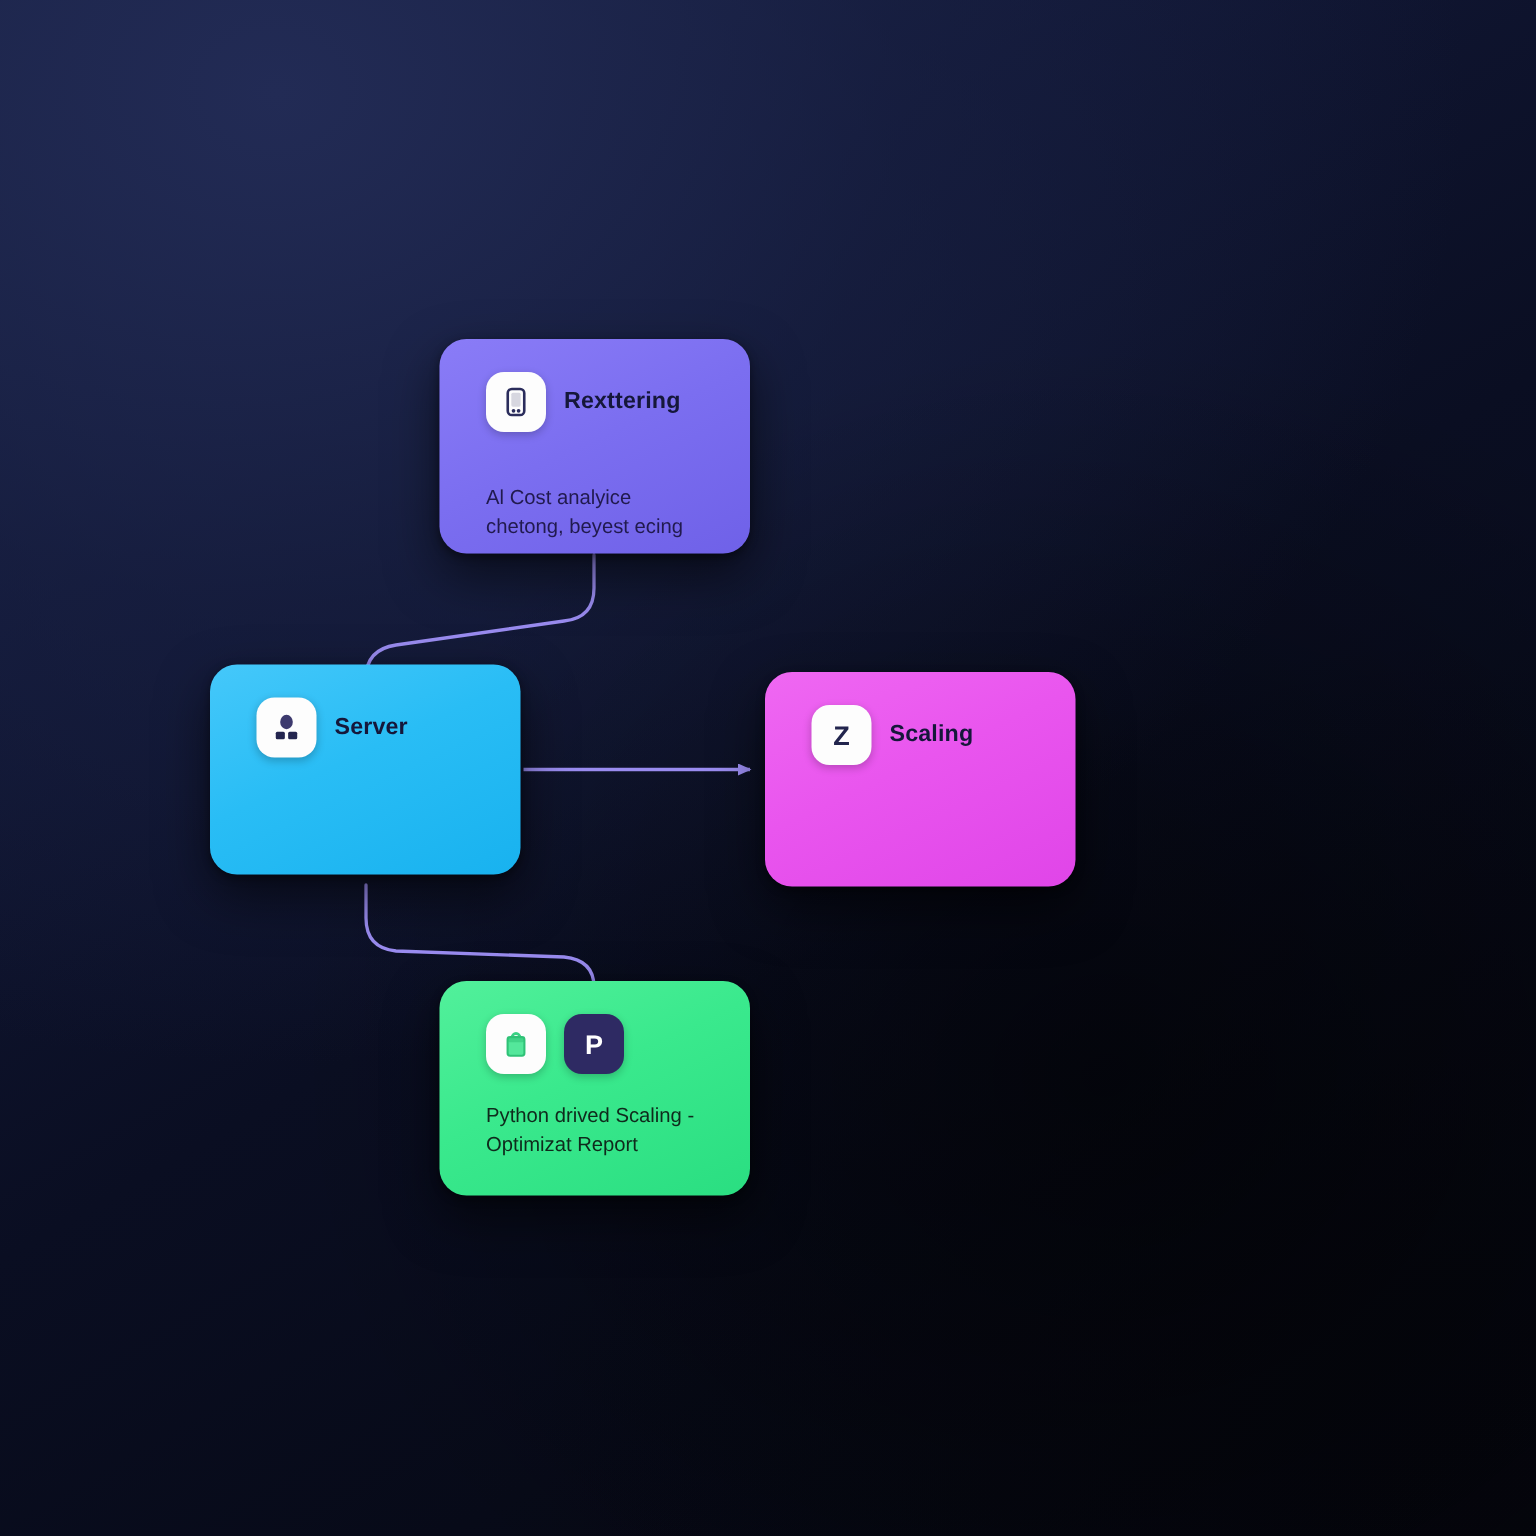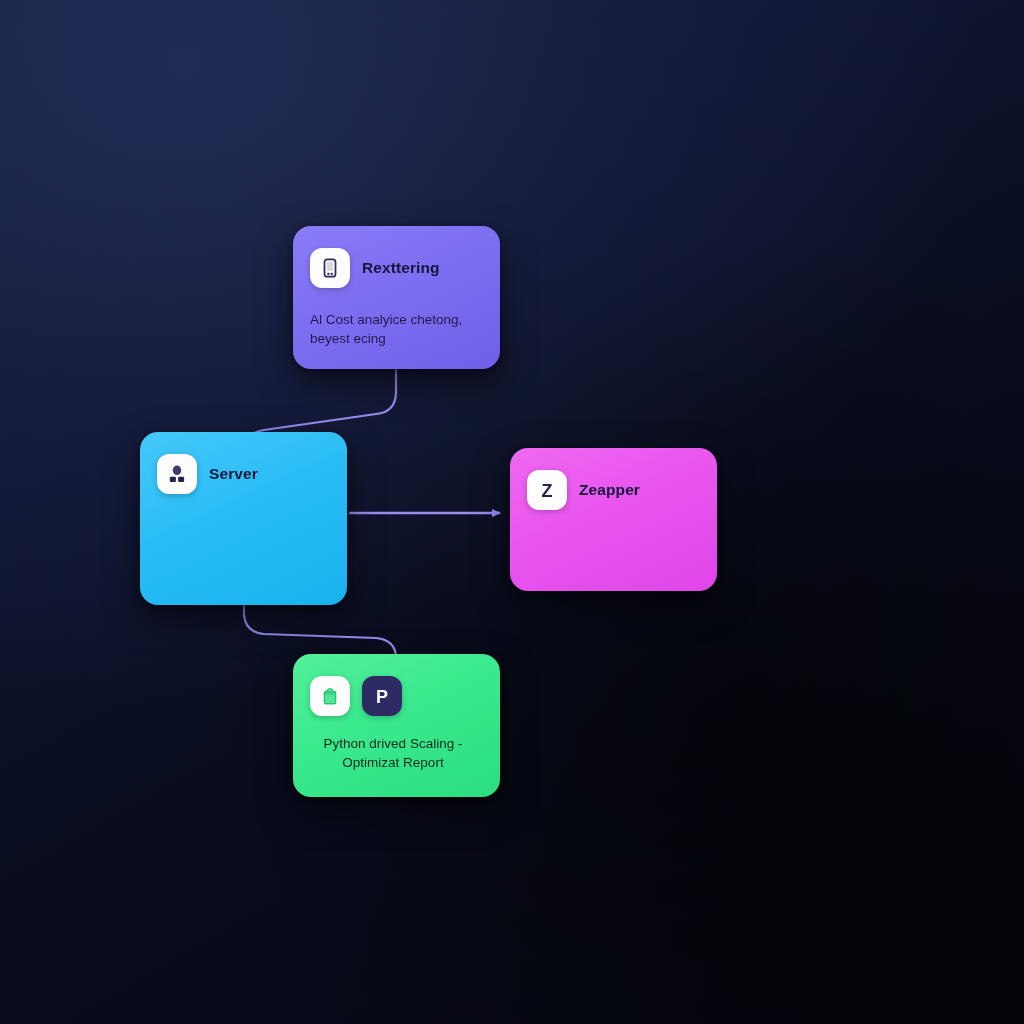--- a/index.html
+++ b/index.html
@@ -30,21 +30,21 @@
     position: absolute;
     inset: 0;
     z-index: 1;
   }
 
   .card {
     position: absolute;
     z-index: 2;
     border-radius: 18px;
     box-sizing: border-box;
-    padding: 22px 24px 20px 17px;
+    padding: 22px 24px 20px 31px;
     box-shadow: 0 14px 34px rgba(0,0,0,0.55), 0 2px 6px rgba(0,0,0,0.4);
   }
   .card-head {
     display: flex;
     align-items: center;
     gap: 12px;
   }
   .icon-tile {
     width: 40px;
     height: 40px;
@@ -61,53 +61,53 @@
   }
   .icon-tile svg { display: block; }
   .card-title {
     font-size: 15.5px;
     font-weight: bold;
     letter-spacing: 0.1px;
     color: #15173a;
     white-space: nowrap;
   }
   .card-desc {
-    margin-top: 22px;
+    margin-top: 34px;
     font-size: 13.5px;
     line-height: 1.42;
     color: #1d2046;
     max-width: 175px;
   }
   .card-desc.on-green { color: #0f2a1c; }
   .card-desc.on-pink  { color: #2a1340; }
   .card-desc.on-blue  { color: #14284a; }
   .card-desc.on-purple{ color: #211a4e; }
 
   
   #card-rendering {
     left: 293px; top: 226px; width: 207px; height: 143px;
     background: linear-gradient(155deg, #8a7cf7 0%, #7b6ef0 48%, #6f61e8 100%);
   }
   
   #card-server {
-    left: 140px; top: 432px; width: 207px; height: 173px;
+    left: 140px; top: 443px; width: 207px; height: 140px;
     background: linear-gradient(155deg, #45c8fa 0%, #29bdf5 45%, #18b2ef 100%);
   }
   
   #card-zeapper {
     left: 510px; top: 448px; width: 207px; height: 143px;
     background: linear-gradient(155deg, #ef68f2 0%, #e955ee 45%, #e045e8 100%);
   }
   
   #card-python {
     left: 293px; top: 654px; width: 207px; height: 143px;
     background: linear-gradient(155deg, #52f09b 0%, #3ae98d 45%, #2ade81 100%);
   }
   #card-python .card-head { gap: 12px; }
-  #card-python .card-desc { margin-top: 18px; max-width: 182px; text-align: center; }
+  #card-python .card-desc { margin-top: 18px; max-width: 182px; }
 </style>
 </head>
 <body>
 
 <div id="stage">
 
   <svg class="edges" width="1024" height="1024" viewBox="0 0 1024 1024">
     <defs>
       <marker id="arrowhead" markerWidth="9" markerHeight="8" refX="8" refY="4" orient="auto" markerUnits="userSpaceOnUse">
         <path d="M0,0 L9,4 L0,8 Z" fill="#9a8cf0"></path>
@@ -149,21 +149,21 @@
     </div>
   </div>
 
   <div class="card" id="card-zeapper">
     <div class="card-head">
       <span class="icon-tile">
         <svg width="26" height="26" viewBox="0 0 26 26">
           <text x="13" y="19.5" text-anchor="middle" font-family="Liberation Sans, sans-serif" font-size="18" font-weight="bold" fill="#22254d">Z</text>
         </svg>
       </span>
-      <span class="card-title">Zeapper</span>
+      <span class="card-title">Scaling</span>
     </div>
   </div>
 
   <div class="card" id="card-python">
     <div class="card-head">
       <span class="icon-tile">
         <svg width="24" height="24" viewBox="0 0 24 24">
           <path d="M9.4 7.6 a2.6 2.6 0 0 1 5.2 0" fill="none" stroke="#3ad184" stroke-width="1.9" stroke-linecap="round"></path>
           <rect x="6.4" y="7.4" width="11.2" height="12.4" rx="1.6" fill="#54e79b" stroke="#2fc277" stroke-width="1.4"></rect>
           <rect x="6.4" y="7.4" width="11.2" height="3.4" rx="1.4" fill="#2fc277" opacity="0.55"></rect>

